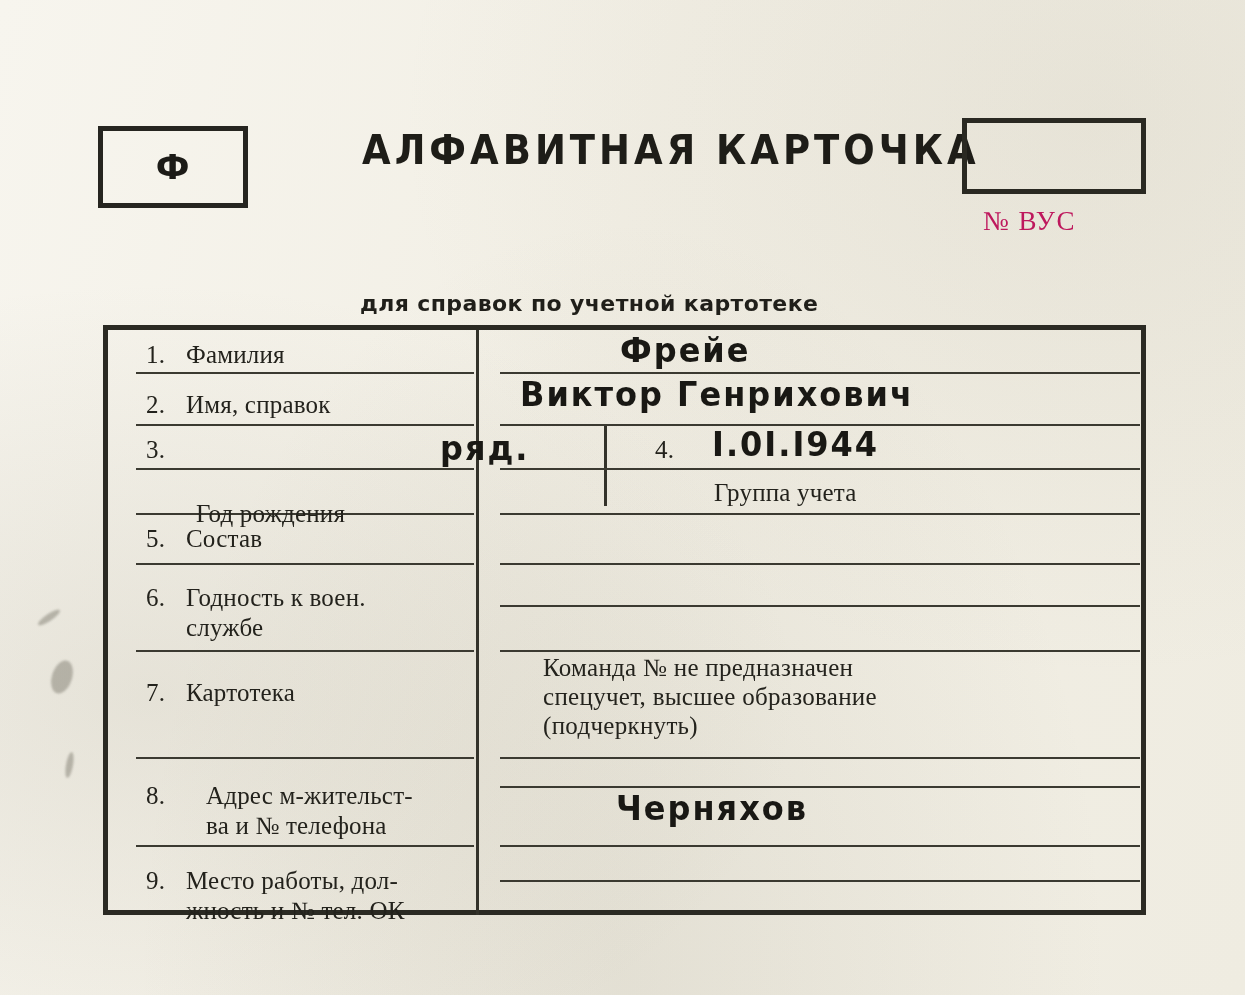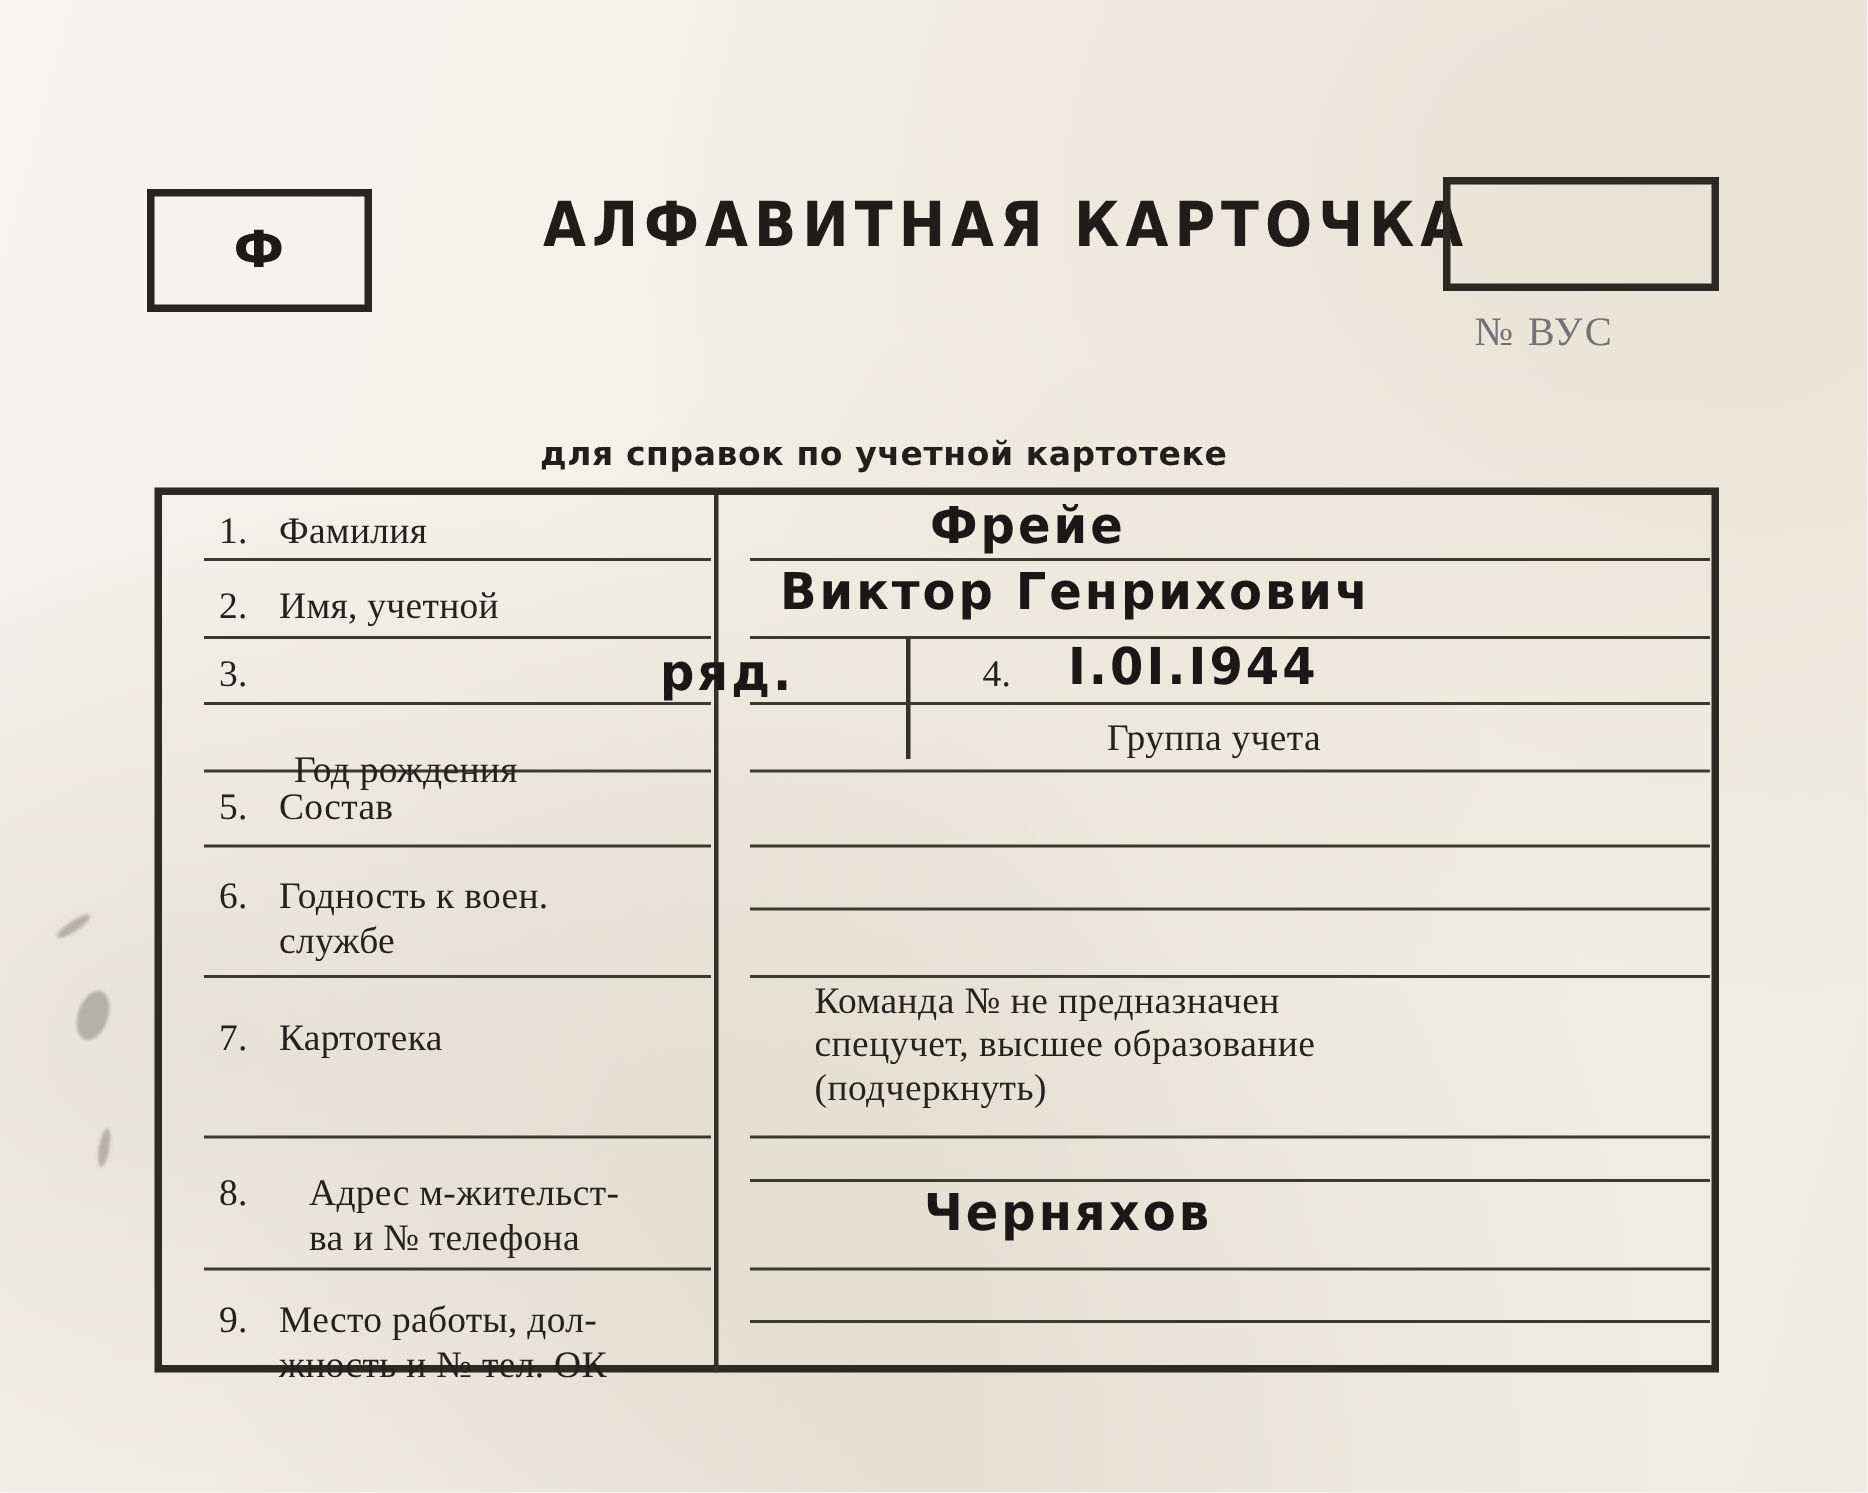--- a/index.html
+++ b/index.html
@@ -87,21 +87,21 @@
     height: 76px;
     border: 5px solid #2a2922;
     box-sizing: border-box;
   }
   #vus-label {
     position: absolute;
     left: 983px;
     top: 206px;
     font-size: 27px;
     letter-spacing: 1.5px;
-    color: #737373;
+    color: #be185d;
   }
 
   
   #subtitle {
     position: absolute;
     left: 360px;
     top: 291px;
     font-family: "DejaVu Sans", sans-serif;
     font-weight: 700;
     font-size: 22px;
@@ -228,30 +228,30 @@
   <div class="hrule" style="left:500px; top:757px; width:640px;"></div>
   <div class="hrule" style="left:500px; top:786px; width:640px;"></div>
   <div class="hrule" style="left:500px; top:845px; width:640px;"></div>
   <div class="hrule" style="left:500px; top:880px; width:640px;"></div>
 
   <div class="lbl" style="left:146px; top:340px;">1.</div>
   <div class="lbl" style="left:186px; top:340px;">Фамилия</div>
   <div class="typed" style="left:620px; top:330px;">Фрейе</div>
 
   <div class="lbl" style="left:146px; top:390px;">2.</div>
-  <div class="lbl" style="left:186px; top:390px;">Имя, учетной</div>
+  <div class="lbl" style="left:186px; top:390px;">Имя, справок</div>
   <div class="typed" style="left:520px; top:374px;">Виктор Генрихович</div>
 
   <div class="lbl" style="left:146px; top:435px;">3.</div>
   <div class="typed" style="left:440px; top:428px;">ряд.</div>
   <div class="lbl" style="left:196px; top:478px;margin-top:21px;">Год рождения</div>
 
   <div class="lbl" style="left:655px; top:435px;">4.</div>
   <div class="typed" style="left:712px; top:424px;">I.0I.I944</div>
-  <div class="lbl" style="left:738px; top:478px;">Группа учета</div>
+  <div class="lbl" style="left:714px; top:478px;">Группа учета</div>
 
   <div class="lbl" style="left:146px; top:524px;">5.</div>
   <div class="lbl" style="left:186px; top:524px;">Состав</div>
 
   <div class="lbl" style="left:146px; top:583px;">6.</div>
   <div class="lbl" style="left:186px; top:583px;">Годность  к  воен.
 службе</div>
 
   <div class="lbl" style="left:146px; top:678px;">7.</div>
   <div class="lbl" style="left:186px; top:678px;">Картотека</div>

